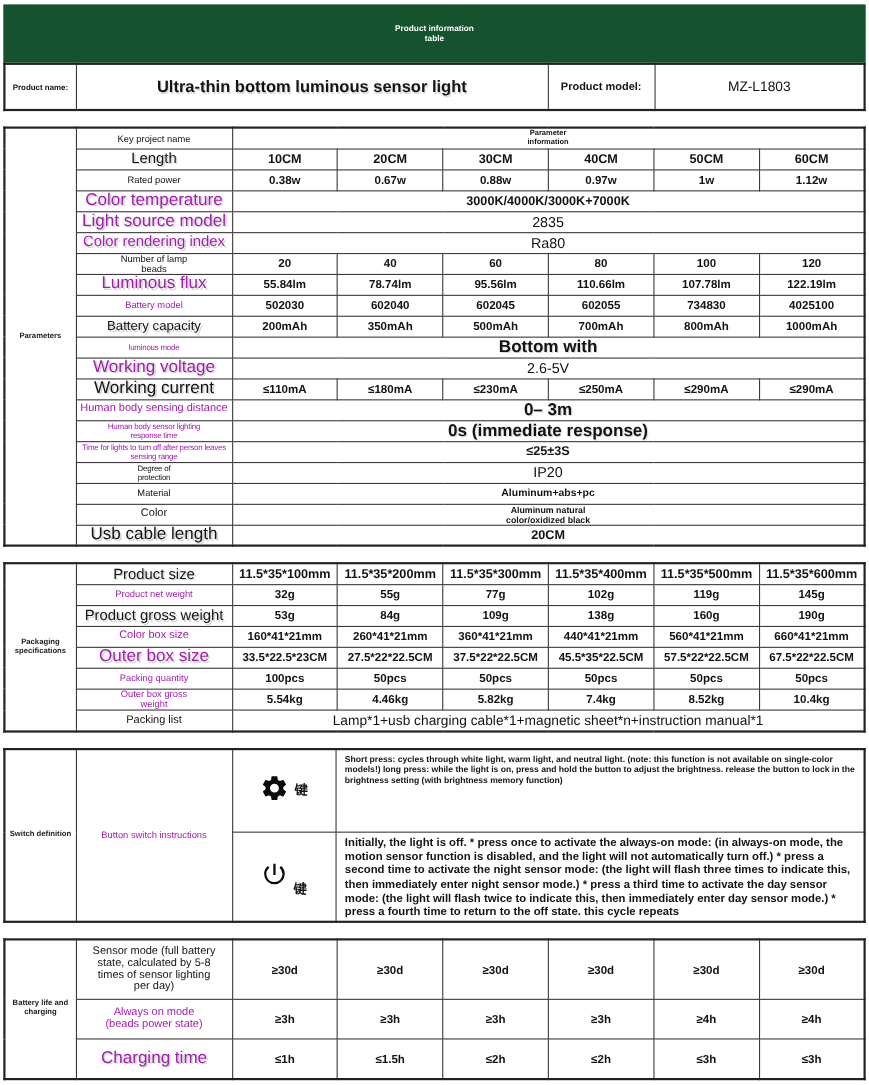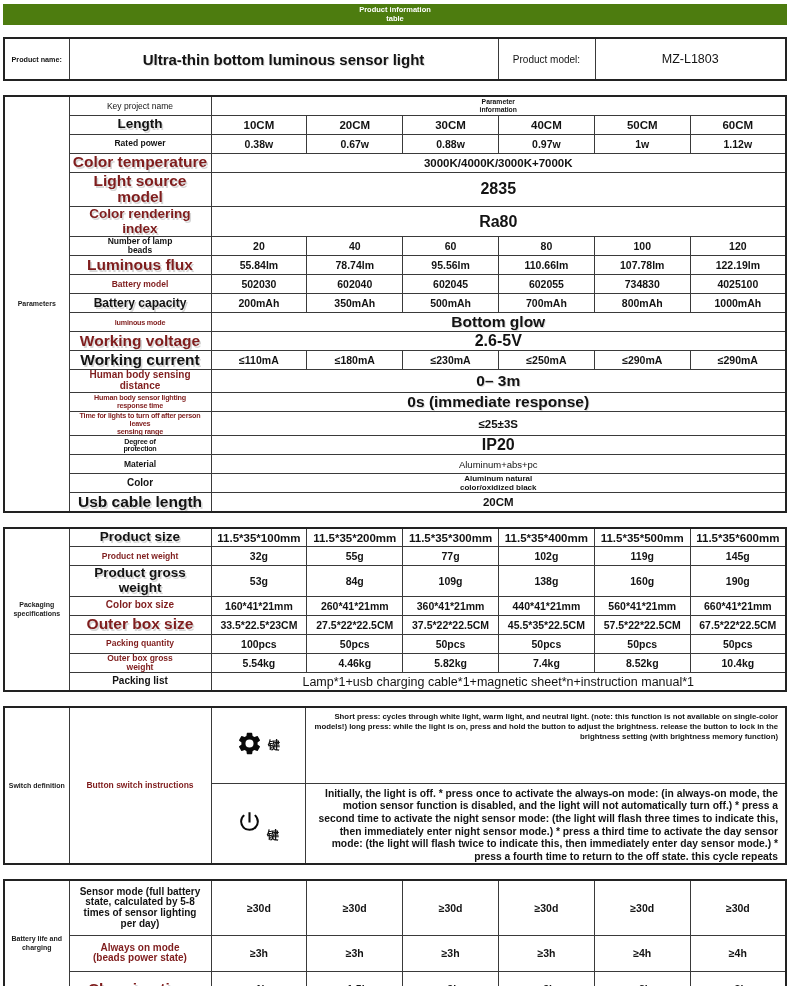--- a/index.html
+++ b/index.html
@@ -1,59 +1,59 @@
 <!DOCTYPE html>
 <html><head>
 <meta charset="utf-8">
 <style>
   *{box-sizing:border-box;margin:0;padding:0}
   html,body{background:#fff}
   body{width:790px;height:986px;font-family:"Liberation Sans","DejaVu Sans",sans-serif;color:#131313;overflow:hidden}
   .sheet{padding:4px 3px 0}
-  .title-bar{background:#4d7c0f;color:#fff;text-align:center;font-size:7.5px;font-weight:700;line-height:8.5px;padding:2px 0;white-space:pre-line}
+  .title-bar{background:#14532d;color:#fff;text-align:center;font-size:7.5px;font-weight:700;line-height:8.5px;padding:18px 0;white-space:pre-line}
   table.tbl{border-collapse:collapse;table-layout:fixed;width:784px;border:2px solid #222;margin-top:14px}
-  table.product-tbl{margin-top:12px}
+  table.product-tbl{margin-top:0}
   td{border:1px solid #3a3a3a;text-align:center;vertical-align:middle;padding:0 2px;overflow:hidden}
   .sec-label{font-size:7px;font-weight:700;color:#1c1c1c;white-space:pre-line;line-height:8.5px}
-  .lb{white-space:pre-line;font-weight:700;line-height:1.08}
-  .g{color:#7f1d1d}
+  .lb{white-space:pre-line;font-weight:400;line-height:1.08}
+  .g{color:#a21caf}
   .k{color:#131313}
   .z1{font-size:7.2px;letter-spacing:-.2px}
   .z2{font-size:8.5px}
   .z3{font-size:10px}
   .z4{font-size:12px}
   .z5{font-size:13.5px}
   .z6{font-size:15.5px}
   .sh{text-shadow:1.5px 1.5px 0 #d6d6d6}
   .v0{font-size:10.5px;font-weight:700}
-  .v1{font-size:16px;font-weight:700}
+  .v1{font-size:13px;font-weight:400}
   .vb{font-size:11.5px;font-weight:700}
   .vmd{font-size:11.5px;font-weight:700}
   .vlg{font-size:12.5px;font-weight:400}
-  .vsm{font-size:9.5px;font-weight:400}
+  .vsm{font-size:9.5px;font-weight:700}
   .vxs{font-size:8px;font-weight:700;white-space:pre-line;line-height:9px}
   .vbig{font-size:15.5px;font-weight:700;text-shadow:1px 1px 0 #dcdcdc}
   .params-tbl tr{height:19px}
   .pack-tbl tr{height:19px}
   .batt-tbl tr:nth-child(1){height:55px}
   .batt-tbl tr:nth-child(2){height:36px}
   .batt-tbl tr:nth-child(3){height:36px}
   .switch-tbl tr{height:76px}
   .product-tbl tr{height:42px}
   .prod-name-lbl{font-size:7.2px;font-weight:700}
   .prod-name-val{font-size:15px;font-weight:700;text-shadow:1px 1px 0 #dcdcdc}
-  .prod-model-lbl{font-size:10px;font-weight:400}
+  .prod-model-lbl{font-size:10px;font-weight:700}
   .prod-model-val{font-size:12.5px;font-weight:400}
   .hdr-key{font-size:8.5px;font-weight:400}
   .hdr-val{font-size:6.8px;font-weight:700;line-height:7.5px;white-space:pre-line}
   .icon-cell{vertical-align:middle}
   .icon-wrap{display:flex;align-items:center;justify-content:center;gap:5px}
   .icon-wrap.stagger .key-char{margin-top:24px}
   .key-char{font-size:12px;font-weight:700;font-family:"DejaVu Sans","Liberation Sans",sans-serif}
-  .sw-text{text-align:right;vertical-align:top;padding:4px 7px 0 8px}
+  .sw-text{text-align:left;vertical-align:top;padding:4px 7px 0 8px}
   .sw-text-sm{font-size:7.8px;font-weight:700;line-height:9.6px}
   .sw-text-lg{font-size:10.3px;font-weight:700;line-height:12.6px}
 </style>
 </head>
 <body>
 
 <div class="sheet">
 
   <div class="title-bar">Product information
 table</div>
@@ -155,21 +155,21 @@
           <td class="lb k z4 sh">Battery capacity</td>
           <td class="v0">200mAh</td>
           <td class="v0">350mAh</td>
           <td class="v0">500mAh</td>
           <td class="v0">700mAh</td>
           <td class="v0">800mAh</td>
           <td class="v0">1000mAh</td>
         </tr>
         <tr>
           <td class="lb g z1">luminous mode</td>
-          <td class="vbig" colspan="6">Bottom glow</td>
+          <td class="vbig" colspan="6">Bottom with</td>
         </tr>
         <tr>
           <td class="lb g z6 sh">Working voltage</td>
           <td class="v1" colspan="6">2.6-5V</td>
         </tr>
         <tr>
           <td class="lb k z6 sh">Working current</td>
           <td class="v0">≤110mA</td>
           <td class="v0">≤180mA</td>
           <td class="v0">≤230mA</td>

